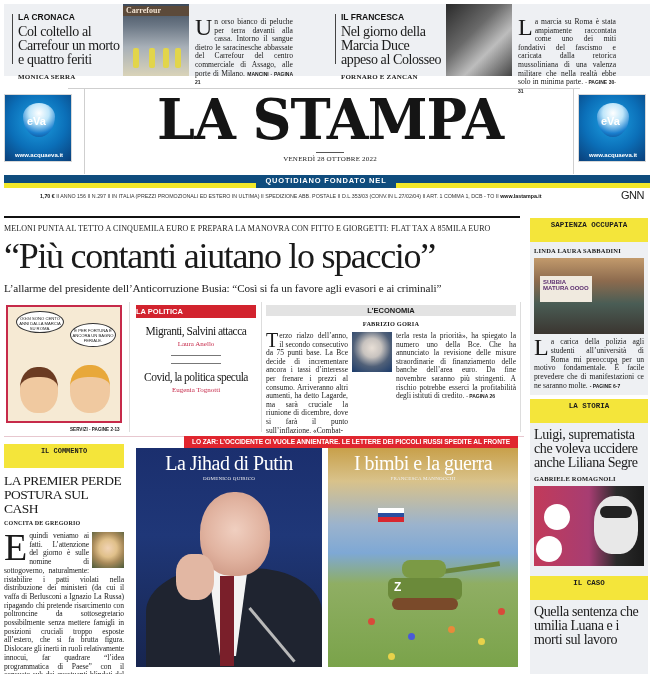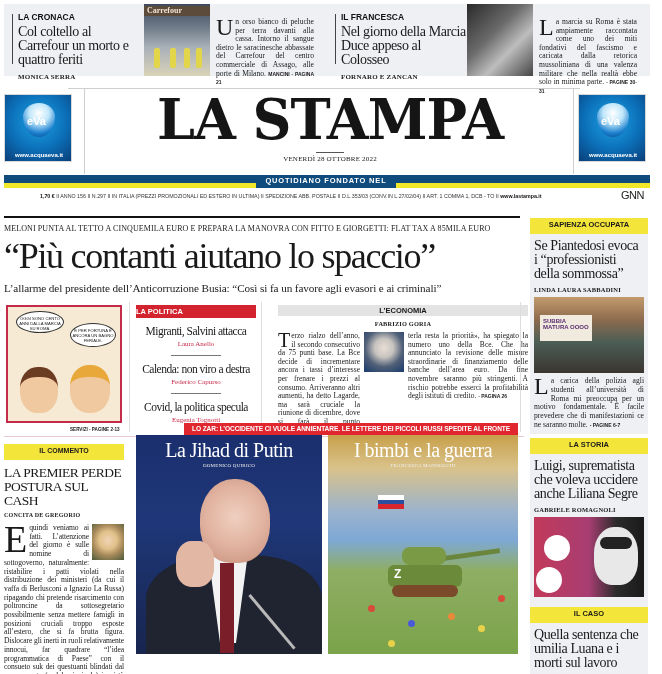--- a/index.html
+++ b/index.html
@@ -3,21 +3,21 @@
 <meta charset="utf-8">
 <style>
   * { box-sizing: border-box; margin: 0; padding: 0; }
   html, body { width: 662px; height: 674px; overflow: hidden; background: #ffffff; }
   body { font-family: "Liberation Serif", serif; color: #1a1a1a; position: relative; }
   .just { text-align: justify; }
 
   
   .teasers { position: absolute; left: 4px; top: 4px; width: 646px; height: 72px; background: #eef0f3; display: flex; }
   .teaser { position: relative; width: 323px; height: 72px; display: flex; }
-  .teaser .head { width: 140px; padding: 8px 0 0 14px; position: relative; }
+  .teaser .head { width: 119px; padding: 8px 0 0 14px; position: relative; }
   .teaser .head::before { content: ""; position: absolute; left: 8px; top: 10px; width: 1px; height: 50px; background: #444; }
   .kicker-small { font-family: "Liberation Sans", sans-serif; font-weight: bold; font-size: 8.5px; color: #111; }
   .teaser h3 { font-family: "Liberation Serif", serif; font-weight: normal; font-size: 14px; line-height: 14px; margin-top: 3px; letter-spacing: -0.4px; }
   .byline-small { font-family: "Liberation Serif", serif; font-weight: bold; font-size: 7px; margin-top: 6px; letter-spacing: 0.2px; }
   .teaser .photo { width: 66px; height: 72px; }
   .teaser .body { width: 112px; padding: 14px 8px 0 6px; font-size: 7.6px; line-height: 8.6px; }
   .dropcap { float: left; font-size: 24px; line-height: 18px; margin-right: 2px; font-family: "Liberation Serif", serif; }
   .pageref { font-family: "Liberation Sans", sans-serif; font-size: 5px; font-weight: bold; }
 
   .ph-carrefour { background: linear-gradient(180deg, #3d4a5a 0%, #6b7785 30%, #a8b0b8 60%, #d9d3b8 100%); position: relative; overflow: hidden; padding-left: 47px; }
@@ -46,21 +46,21 @@
   .gnn { position: absolute; left: 621px; top: 189px; font-family: "Liberation Sans", sans-serif; font-weight: normal; font-size: 11px; color: #222; letter-spacing: -0.5px; }
 
   
   .hr-dark { position: absolute; left: 4px; top: 216px; width: 516px; height: 2px; background: #111; }
   .overline { position: absolute; left: 4px; top: 224px; width: 516px; font-family: "Liberation Serif", serif; font-size: 8px; letter-spacing: 0.1px; white-space: nowrap; }
   .headline { position: absolute; left: 4px; top: 236px; width: 516px; font-family: "Liberation Serif", serif; font-size: 36px; line-height: 40px; letter-spacing: -1.3px; white-space: nowrap; }
   .subhead { position: absolute; left: 4px; top: 282px; width: 516px; font-family: "Liberation Serif", serif; font-size: 11.2px; white-space: nowrap; letter-spacing: -0.1px; }
 
   
   .right-col { position: absolute; left: 530px; top: 218px; width: 118px; height: 456px; background: #eef0f3; }
-  .tag-yellow { background: #f4e53a; font-family: Liberation Sans, sans-serif; font-weight: bold; font-size: 7.5px; text-align: center; height: 16px; line-height: 14px; color: #1b1b1b; }
+  .tag-yellow { background: #f4e53a; font-family: Liberation Mono, monospace; font-weight: bold; font-size: 7.5px; text-align: center; height: 24px; line-height: 14px; color: #1b1b1b; }
   .rc-title { font-family: "Liberation Serif", serif; font-size: 14px; line-height: 14px; padding: 5px 4px 0 4px; letter-spacing: -0.4px; }
   .rc-byline { font-family: "Liberation Serif", serif; font-weight: bold; font-size: 6.5px; padding: 5px 4px 4px 4px; letter-spacing: 0.2px; }
   .rc-photo { margin: 0 4px; height: 76px; }
   .ph-sapienza { background: linear-gradient(180deg, #c29a6c 0%, #8d6b4e 30%, #4a5d55 60%, #3b3530 100%); position: relative; }
   .ph-sapienza .banner { position: absolute; left: 6px; top: 18px; width: 52px; height: 26px; background: #f0eadf; font-family: "Liberation Sans", sans-serif; font-size: 6px; font-weight: bold; color: #5a2c6e; padding: 3px; }
   .rc-body { font-family: "Liberation Serif", serif; font-size: 7.6px; line-height: 8.8px; padding: 4px 4px; }
   .ph-nazi { background: linear-gradient(90deg, #c23a5a 0%, #a73d72 50%, #2b2b2b 75%, #1a1a1a 100%); position: relative; }
   .ph-nazi .skull { position: absolute; right: 6px; top: 10px; width: 44px; height: 58px; background: #e8e8e8; border-radius: 45% 45% 40% 40%; }
   .ph-nazi .skull::before { content: ""; position: absolute; left: 6px; top: 10px; width: 32px; height: 12px; background: #222; border-radius: 6px; }
   .ph-nazi .sw1 { position: absolute; left: 10px; top: 18px; width: 26px; height: 26px; border-radius: 50%; background: #ffffff; }
@@ -79,42 +79,42 @@
   .tag-red { background: #d2232e; color: #fff; font-family: "Liberation Sans", sans-serif; font-weight: bold; font-size: 7.5px; height: 13px; line-height: 13px; }
   .pol-item { text-align: center; padding-top: 7px; }
   .pol-item h4 { font-family: "Liberation Serif", serif; font-weight: normal; font-size: 11.5px; letter-spacing: -0.5px; white-space: nowrap; }
   .pol-item .au { font-family: "Liberation Serif", serif; font-size: 7px; color: #c62a4a; margin-top: 3px; }
   .pol-sep { width: 50px; height: 1px; background: #777; margin: 7px auto 0; }
   .vsep1 { position: absolute; left: 129px; top: 302px; width: 1px; height: 130px; background: #ddd; }
   .vsep2 { position: absolute; left: 261px; top: 302px; width: 1px; height: 130px; background: #ddd; }
   .vsep3 { position: absolute; left: 520px; top: 302px; width: 1px; height: 130px; background: #ddd; }
 
   
-  .eco { position: absolute; left: 266px; top: 305px; width: 250px; margin-left: 12px; }
+  .eco { position: absolute; left: 266px; top: 305px; width: 250px; }
   .tag-grey { background: #e3e3e3; font-family: "Liberation Sans", sans-serif; font-weight: bold; font-size: 7.5px; text-align: center; height: 11px; line-height: 11px; }
   .eco h2 { font-family: "Liberation Serif", serif; font-weight: normal; font-size: 15.5px; letter-spacing: -0.5px; margin-top: 4px; white-space: nowrap; }
   .eco .by { text-align: center; font-family: "Liberation Serif", serif; font-weight: bold; font-size: 6.3px; margin-top: 4px; letter-spacing: 0.2px; }
   .eco .cols { display: flex; margin-top: 5px; font-family: "Liberation Serif", serif; font-size: 7.5px; line-height: 8.6px; }
   .eco .col1 { width: 82px; }
   .eco .portrait { width: 40px; height: 40px; margin: 0 4px; background: radial-gradient(circle at 50% 40%, #e8dfd6 0%, #c8c3bf 30%, #506078 60%, #1a3a6a 100%); flex-shrink: 0; }
   .eco .col2 { width: 120px; }
   .eco .drop2 { float: left; font-size: 20px; line-height: 16px; margin-right: 1px; }
   .pink-rule { position: absolute; left: 4px; top: 436px; width: 520px; height: 1px; background: #e7c7cf; }
 
   
   .comm { position: absolute; left: 4px; top: 444px; width: 120px; }
   .comm .tag-yellow { font-size: 7px; }
   .comm h2 { font-family: "Liberation Serif", serif; font-weight: normal; font-size: 13.5px; line-height: 14px; margin-top: 6px; letter-spacing: -0.5px; }
   .comm .by { font-family: "Liberation Serif", serif; font-weight: bold; font-size: 6px; margin-top: 4px; letter-spacing: 0.2px; }
   .comm .txt { font-family: "Liberation Serif", serif; font-size: 7.6px; line-height: 8.7px; margin-top: 6px; letter-spacing: -0.1px; }
   .comm .bigE { float: left; font-size: 38px; line-height: 30px; margin-right: 2px; }
   .comm .headshot { float: right; width: 32px; height: 36px; margin-left: 3px; background: radial-gradient(circle at 50% 45%, #f1d3b5 0%, #e0c08a 35%, #a88a5a 60%, #4a5a3a 100%); }
 
   
-  .war { position: absolute; left: 136px; top: 423px; width: 382px; height: 231px; padding-left: 48px; }
+  .war { position: absolute; left: 136px; top: 436px; width: 382px; height: 231px; padding-left: 48px; }
   .war-banner { height: 12px; background: #e0262f; color: #fff; font-family: "Liberation Sans", sans-serif; font-weight: bold; font-size: 6.6px; text-align: center; line-height: 12px; letter-spacing: -0.1px; white-space: nowrap; }
   .war-left { position: absolute; left: 0; top: 12px; width: 186px; height: 219px; background: linear-gradient(180deg, #1b2f6e 0%, #1f3778 40%, #17254f 100%); overflow: hidden; }
   .war-right { position: absolute; left: 192px; top: 12px; width: 190px; height: 219px; background: linear-gradient(180deg, #c8a04a 0%, #d9c28a 15%, #9bb3cd 35%, #7ea8d5 48%, #8fae63 62%, #7aa34a 100%); overflow: hidden; }
   .war h2 { position: absolute; top: 4px; width: 100%; text-align: center; font-family: "Liberation Serif", serif; font-weight: normal; font-size: 20px; color: #ffffff; letter-spacing: -0.5px; white-space: nowrap; }
   .war .wby { position: absolute; top: 28px; width: 100%; text-align: center; font-family: "Liberation Serif", serif; font-size: 5px; color: #f0f0f0; letter-spacing: 0.2px; }
   .putin-head { position: absolute; left: 64px; top: 44px; width: 70px; height: 84px; background: radial-gradient(circle at 50% 45%, #f0cfc0 0%, #e1b3a0 50%, #c78f7b 100%); border-radius: 48% 48% 44% 44%; }
   .putin-body { position: absolute; left: 10px; top: 120px; width: 176px; height: 110px; background: #1f2430; border-radius: 40% 40% 0 0; }
   .putin-shirt { position: absolute; left: 72px; top: 118px; width: 40px; height: 90px; background: #f3f3f3; clip-path: polygon(0 0, 100% 0, 70% 100%, 30% 100%); }
   .putin-tie { position: absolute; left: 84px; top: 128px; width: 14px; height: 90px; background: #7a1f2a; }
   .putin-hand { position: absolute; left: 40px; top: 106px; width: 38px; height: 46px; background: #e2b7a3; border-radius: 40%; }
@@ -206,24 +206,20 @@
 <div class="cartoon-credit">SERVIZI - PAGINE 2-13</div>
 <div class="vsep1"></div>
 
 <div class="pol">
   <div class="tag-red">LA POLITICA</div>
   <div class="pol-item">
     <h4>Migranti, Salvini attacca</h4>
     <div class="au">Laura Anello</div>
   </div>
   <div class="pol-sep"></div>
-  <div class="pol-item">
-    <h4>Calenda: non viro a destra</h4>
-    <div class="au">Federico Capurso</div>
-  </div>
   <div class="pol-sep"></div>
   <div class="pol-item">
     <h4>Covid, la politica specula</h4>
     <div class="au">Eugenia Tognotti</div>
   </div>
 </div>
 <div class="vsep2"></div>
 
 <div class="eco">
   <div class="tag-grey">L’ECONOMIA</div>
@@ -278,21 +274,20 @@
     <div class="flower" style="left:150px;top:190px;background:#e8d24a"></div>
     <div class="flower" style="left:170px;top:160px;background:#d84a3a"></div>
     <div class="flower" style="left:60px;top:205px;background:#e8d24a"></div>
     <h2>I bimbi e la guerra</h2>
     <div class="wby">FRANCESCA MANNOCCHI</div>
   </div>
 </div>
 
 <div class="right-col">
   <div class="tag-yellow">SAPIENZA OCCUPATA</div>
-  <div class="rc-title">Se Piantedosi evoca i “professionisti della sommossa”</div>
   <div class="rc-byline">LINDA LAURA SABBADINI</div>
   <div class="rc-photo ph-sapienza">
     <div class="banner">SUBBIA MATURA OOOO</div>
   </div>
   <div class="rc-body just">
     <span class="dropcap">L</span><span>a carica della polizia agli studenti all’università di Roma mi preoccupa per un motivo fondamentale. È facile prevedere che di manifestazioni ce ne saranno molte.</span>
     <span class="pageref">- PAGINE 6-7</span>
   </div>
   <div style="height:4px; background:#fff"></div>
   <div class="tag-yellow">LA STORIA</div>

